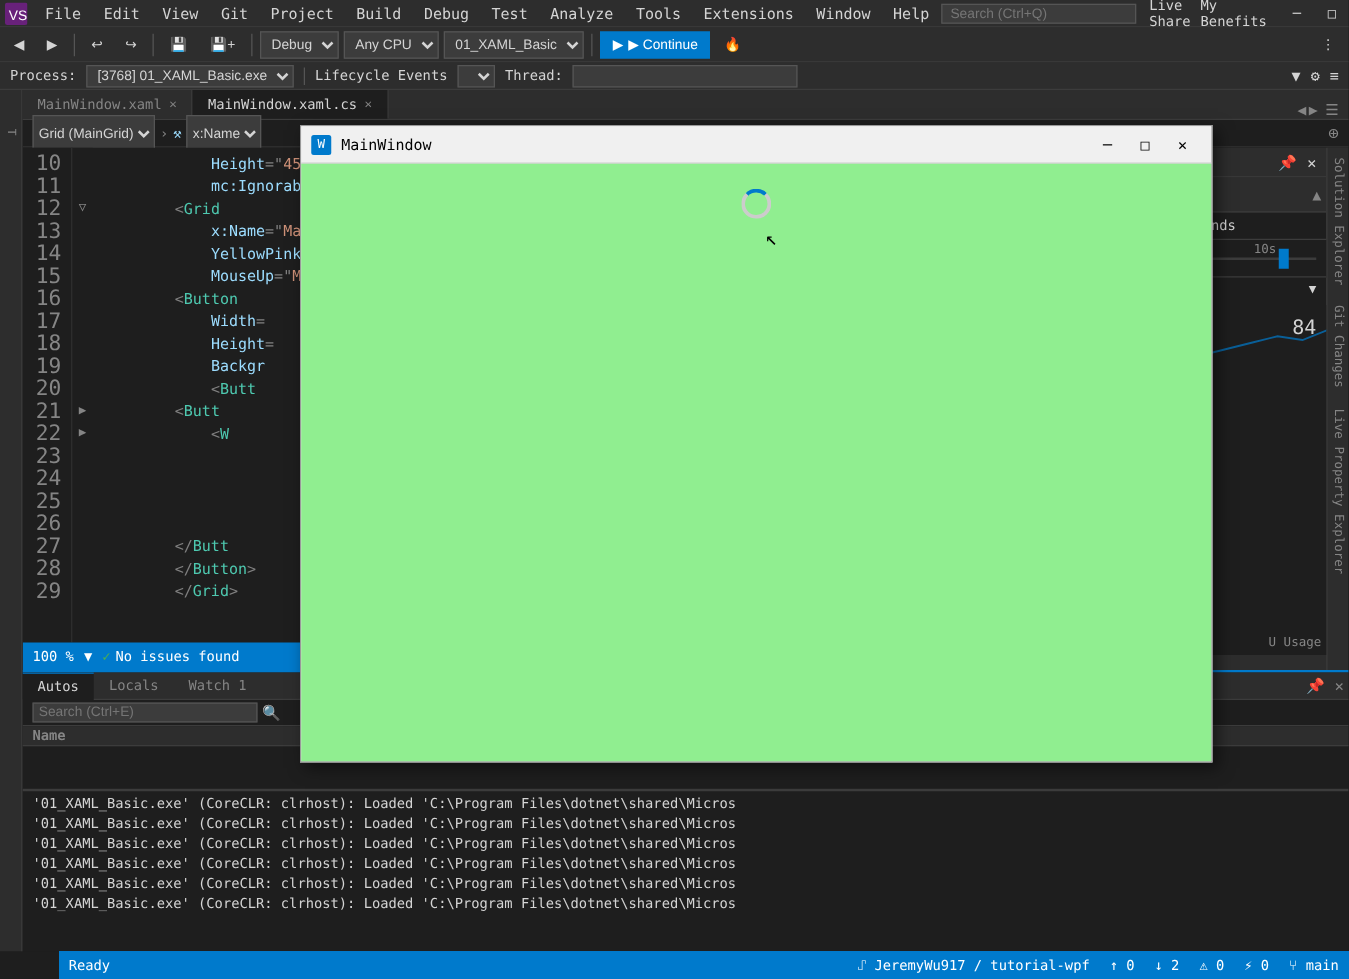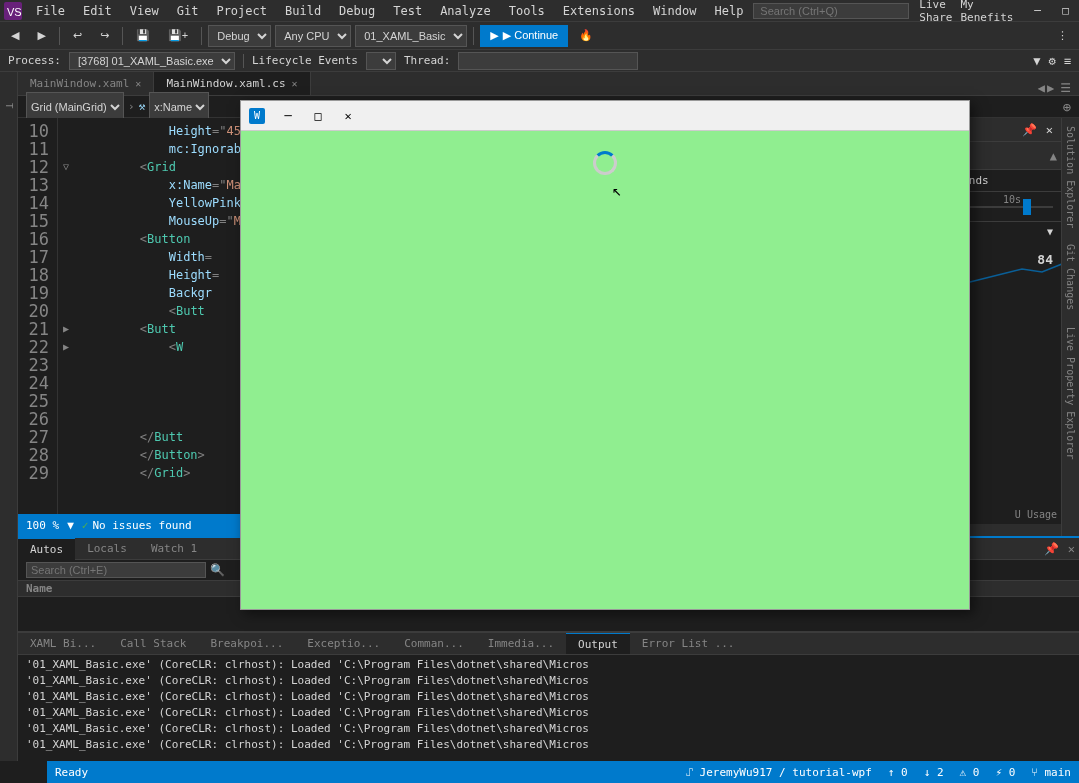--- a/index.html
+++ b/index.html
@@ -323,21 +323,21 @@
         </div>
         <div class="diag-events">
           <span>Events</span>
           <span style="font-size:10px;cursor:pointer;float:right;">▼</span>
         </div>
 
         <div style="flex:1;background:#1e1e1e;position:relative;min-height:100px;">
           <svg width="100%" height="100%" style="position:absolute;top:0;left:0;">
             <polyline points="0,80 20,75 40,70 60,65 80,60 100,55 120,50 140,45 160,48 180,40 200,35 220,30 240,25 260,28 280,20" fill="none" stroke="#007acc" stroke-width="1.5" opacity="0.7"></polyline>
           </svg>
-          <div style="position:absolute;right:8px;top:8px;font-size:13px;color:#d4d4d4;font-weight:bold;">84</div>
+          <div style="position:absolute;right:8px;top:8px;font-size:16px;color:#d4d4d4;font-weight:normal;">84</div>
           <div style="position:absolute;bottom:4px;right:4px;font-size:10px;color:#858585;">
             <span>U Usage</span>
           </div>
         </div>
         <div style="height:12px;background:#2d2d2d;display:flex;align-items:center;justify-content:center;">
           <span style="font-size:10px;color:#858585;">▼</span>
         </div>
       </div>
 
       <div class="right-sidebar">
@@ -364,30 +364,20 @@
         <thead>
           <tr>
             <th style="font-size:11px;color:#858585;padding:1px 8px;background:#2d2d2d;text-align:left;border-bottom:1px solid #3c3c3c;">Name</th>
             <th style="font-size:11px;color:#858585;padding:1px 8px;background:#2d2d2d;text-align:left;border-bottom:1px solid #3c3c3c;">Value</th>
           </tr>
         </thead>
       </table>
     </div>
 
     <div style="height:130px;background:#1e1e1e;border-top:2px solid #3c3c3c;flex-shrink:0;">
-      <div style="height:22px;background:#2d2d2d;display:flex;align-items:center;border-bottom:1px solid #3c3c3c;overflow:hidden;">
-        <div class="output-tab">XAML Bi...</div>
-        <div class="output-tab">Call Stack</div>
-        <div class="output-tab">Breakpoi...</div>
-        <div class="output-tab">Exceptio...</div>
-        <div class="output-tab">Comman...</div>
-        <div class="output-tab">Immedia...</div>
-        <div class="output-tab active">Output</div>
-        <div class="output-tab">Error List ...</div>
-      </div>
       <div class="output-content">
         <div class="output-line">'01_XAML_Basic.exe' (CoreCLR: clrhost): Loaded 'C:\Program Files\dotnet\shared\Micros</div>
         <div class="output-line">'01_XAML_Basic.exe' (CoreCLR: clrhost): Loaded 'C:\Program Files\dotnet\shared\Micros</div>
         <div class="output-line">'01_XAML_Basic.exe' (CoreCLR: clrhost): Loaded 'C:\Program Files\dotnet\shared\Micros</div>
         <div class="output-line">'01_XAML_Basic.exe' (CoreCLR: clrhost): Loaded 'C:\Program Files\dotnet\shared\Micros</div>
         <div class="output-line">'01_XAML_Basic.exe' (CoreCLR: clrhost): Loaded 'C:\Program Files\dotnet\shared\Micros</div>
         <div class="output-line">'01_XAML_Basic.exe' (CoreCLR: clrhost): Loaded 'C:\Program Files\dotnet\shared\Micros</div>
       </div>
     </div>
 
@@ -401,20 +391,21 @@
   <span style="cursor:pointer;">↑ <span>0</span></span>
   <span style="cursor:pointer;">↓ <span>2</span></span>
   <span style="cursor:pointer;">⚠ <span>0</span></span>
   <span style="cursor:pointer;">⚡ <span>0</span></span>
   <span style="cursor:pointer;">⑂ <span>main</span></span>
 </div>
 
 <div class="wpf-window">
   <div class="wpf-titlebar">
     <div class="wpf-icon">W</div>
+    <span class="wpf-title">MainWindow</span>
     <div class="wpf-controls">
       <div class="wpf-btn">─</div>
       <div class="wpf-btn">□</div>
       <div class="wpf-btn close">✕</div>
     </div>
   </div>
   <div class="wpf-content">
     <div class="loading-spinner"></div>
     <div class="cursor-arrow">↖</div>
   </div>

